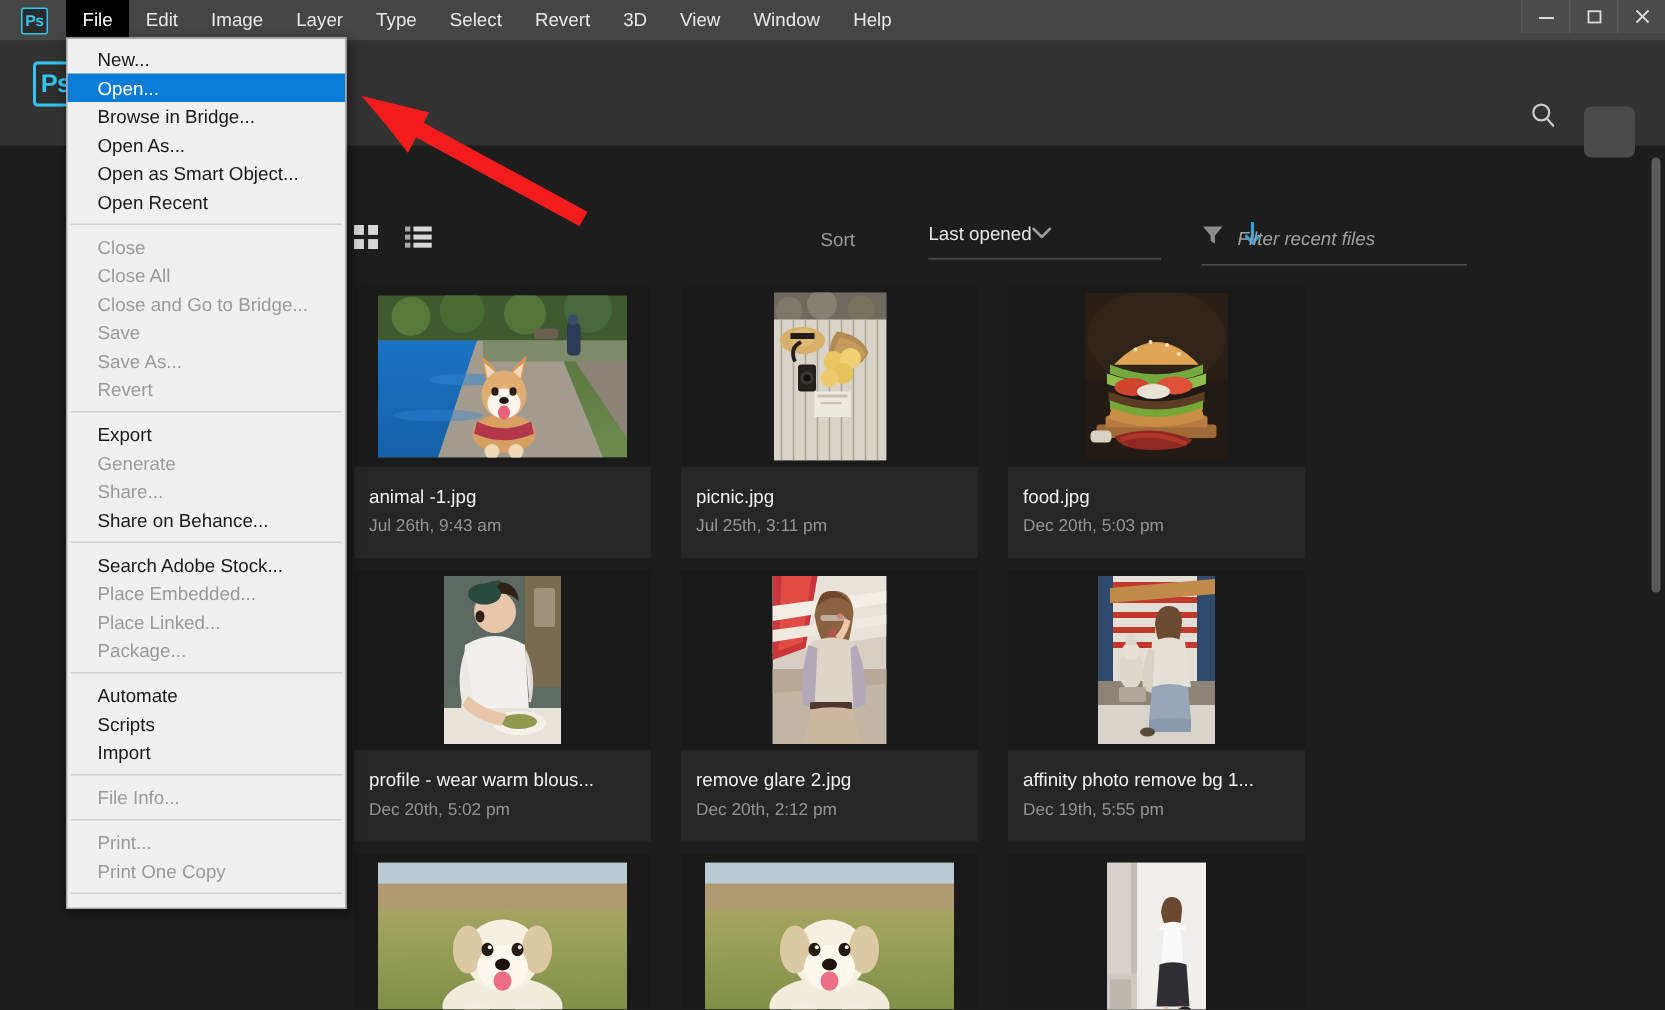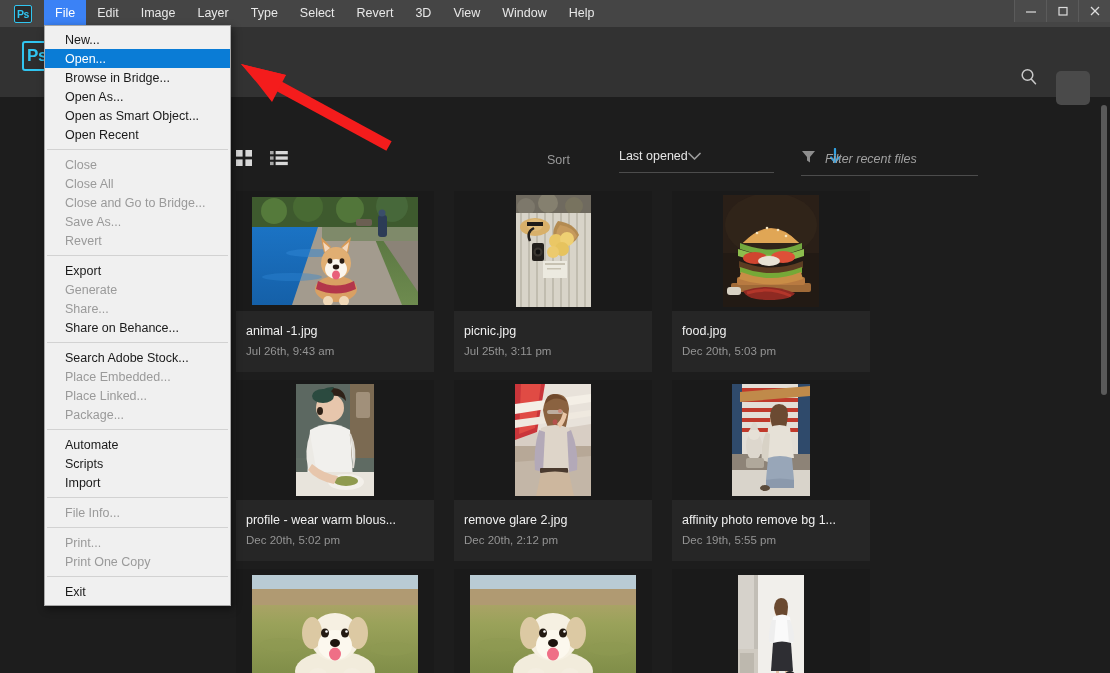--- a/index.html
+++ b/index.html
@@ -40,21 +40,21 @@
   .menu-items { display: flex; align-items: center; height: 27px; }
   .menu-item {
     color: #e8e8e8;
     font-size: 12.5px;
     padding: 0 11px;
     height: 27px;
     line-height: 27px;
     white-space: nowrap;
     cursor: default;
   }
-  .menu-item.active { background: #3b82f6; color: #ffffff; }
+  .menu-item.active { background: #000000; color: #ffffff; }
 
   
   .wincontrols {
     position: absolute; top: 0; right: 0;
     display: flex; height: 22px;
     z-index: 45;
   }
   .winbtn {
     width: 32px; height: 22px;
     display: flex; align-items: center; justify-content: center;
@@ -674,20 +674,21 @@
       <div class="dd-item">New...</div>
       <div class="dd-item highlight">Open...</div>
       <div class="dd-item">Browse in Bridge...</div>
       <div class="dd-item">Open As...</div>
       <div class="dd-item">Open as Smart Object...</div>
       <div class="dd-item">Open Recent</div>
       <div class="dd-sep"></div>
       <div class="dd-item disabled">Close</div>
       <div class="dd-item disabled">Close All</div>
       <div class="dd-item disabled">Close and Go to Bridge...</div>
+      <div class="dd-item disabled">Save</div>
       <div class="dd-item disabled">Save As...</div>
       <div class="dd-item disabled">Revert</div>
       <div class="dd-sep"></div>
       <div class="dd-item">Export</div>
       <div class="dd-item disabled">Generate</div>
       <div class="dd-item disabled">Share...</div>
       <div class="dd-item">Share on Behance...</div>
       <div class="dd-sep"></div>
       <div class="dd-item">Search Adobe Stock...</div>
       <div class="dd-item disabled">Place Embedded...</div>
@@ -696,21 +697,20 @@
       <div class="dd-sep"></div>
       <div class="dd-item">Automate</div>
       <div class="dd-item">Scripts</div>
       <div class="dd-item">Import</div>
       <div class="dd-sep"></div>
       <div class="dd-item disabled">File Info...</div>
       <div class="dd-sep"></div>
       <div class="dd-item disabled">Print...</div>
       <div class="dd-item disabled">Print One Copy</div>
       <div class="dd-sep"></div>
-      <div class="dd-item">Exit</div>
     </div>
 
   <svg class="annot-arrow" viewBox="0 0 1110 673">
     <g>
       <line x1="389" y1="146" x2="262" y2="77" stroke="#f41c1c" stroke-width="11" stroke-linecap="butt"></line>
       <polygon points="241,64 286,75 268,93" fill="#f41c1c"></polygon>
       <polygon points="241,64 286,75 272,102 258,84" fill="#f41c1c"></polygon>
     </g>
   </svg>
 

